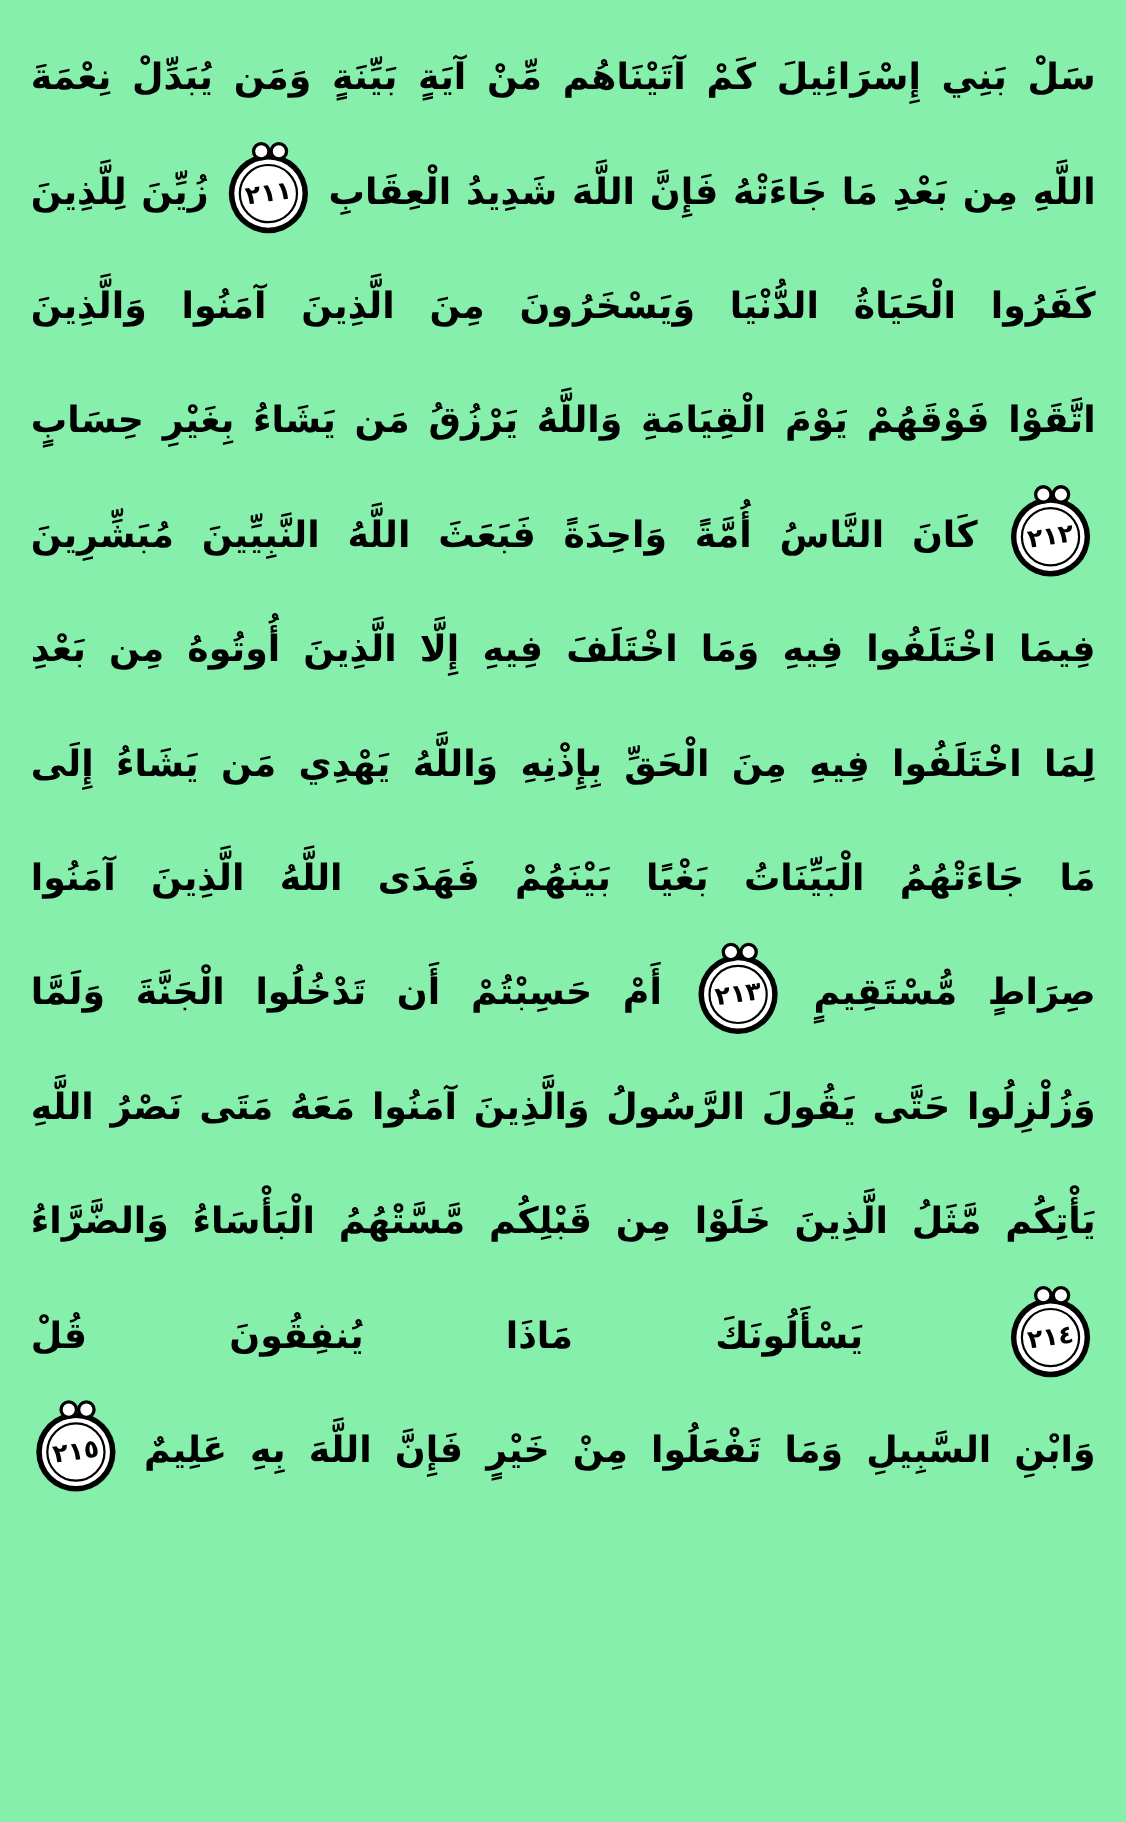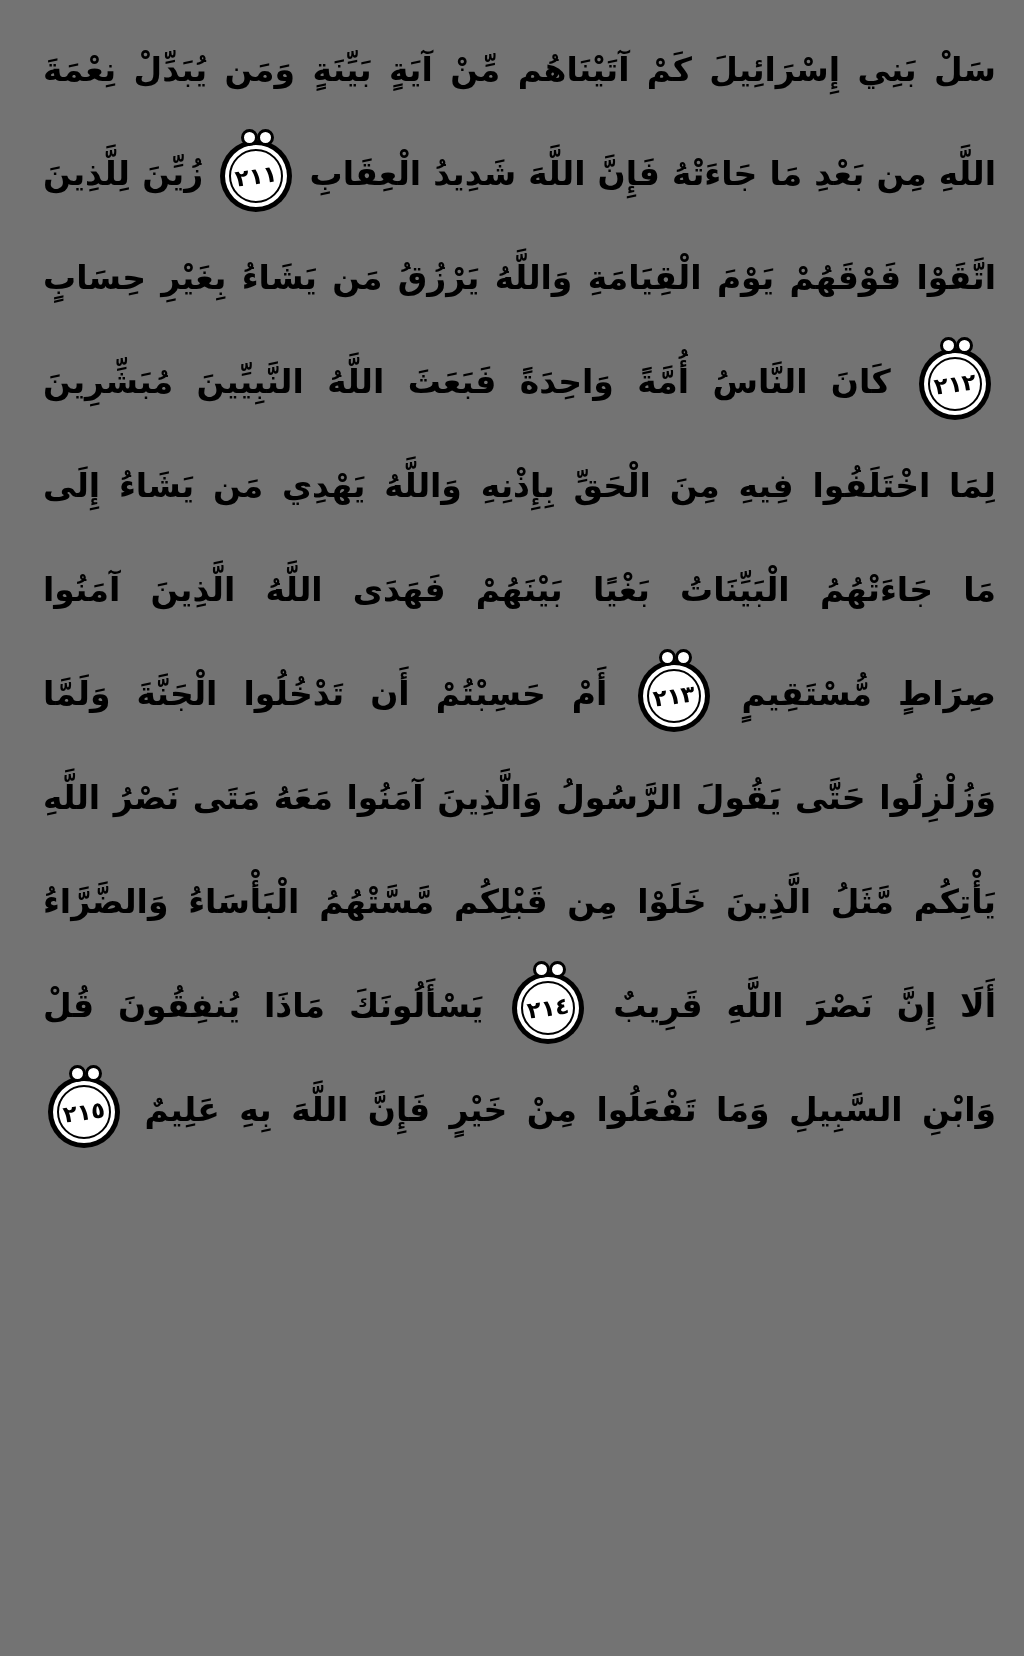--- a/index.html
+++ b/index.html
@@ -9,22 +9,22 @@
   }
   body {
     width: 1024px;
     height: 1656px;
     overflow: hidden;
   }
   .page {
     box-sizing: border-box;
     width: 1024px;
     height: 1656px;
-    padding: 18px 28px 0 43px;
-    background: #737373;
+    padding: 18px 28px 0 28px;
+    background: #86efac;
     direction: rtl;
     overflow: hidden;
   }
   .line {
     height: 104px;
     line-height: 104px;
     white-space: nowrap;
     text-align: justify;
     text-align-last: justify;
     font-family: "DejaVu Sans", sans-serif;
@@ -76,31 +76,33 @@
 </style>
 </head>
 <body>
 
 <div class="page">
   <div id="lines-container">
       <div class="line"><span class="seg">سَلْ بَنِي إِسْرَائِيلَ كَمْ آتَيْنَاهُم مِّنْ آيَةٍ بَيِّنَةٍ وَمَن يُبَدِّلْ نِعْمَةَ</span></div>
       <div class="line"><span class="seg">اللَّهِ مِن بَعْدِ مَا جَاءَتْهُ فَإِنَّ اللَّهَ شَدِيدُ الْعِقَابِ</span> <span class="ayah-marker">
           <span class="ayah-number">٢١١</span>
         </span> <span class="seg">زُيِّنَ لِلَّذِينَ</span></div>
+      <div class="line"><span class="seg">كَفَرُوا الْحَيَاةُ الدُّنْيَا وَيَسْخَرُونَ مِنَ الَّذِينَ آمَنُوا وَالَّذِينَ</span></div>
       <div class="line"><span class="seg">اتَّقَوْا فَوْقَهُمْ يَوْمَ الْقِيَامَةِ وَاللَّهُ يَرْزُقُ مَن يَشَاءُ بِغَيْرِ حِسَابٍ</span></div>
       <div class="line"><span class="ayah-marker">
           <span class="ayah-number">٢١٢</span>
         </span> <span class="seg">كَانَ النَّاسُ أُمَّةً وَاحِدَةً فَبَعَثَ اللَّهُ النَّبِيِّينَ مُبَشِّرِينَ</span></div>
+      <div class="line"><span class="seg">فِيمَا اخْتَلَفُوا فِيهِ وَمَا اخْتَلَفَ فِيهِ إِلَّا الَّذِينَ أُوتُوهُ مِن بَعْدِ</span></div>
       <div class="line"><span class="seg">لِمَا اخْتَلَفُوا فِيهِ مِنَ الْحَقِّ بِإِذْنِهِ وَاللَّهُ يَهْدِي مَن يَشَاءُ إِلَى</span></div>
       <div class="line"><span class="seg">مَا جَاءَتْهُمُ الْبَيِّنَاتُ بَغْيًا بَيْنَهُمْ فَهَدَى اللَّهُ الَّذِينَ آمَنُوا</span></div>
       <div class="line"><span class="seg">صِرَاطٍ مُّسْتَقِيمٍ</span> <span class="ayah-marker">
           <span class="ayah-number">٢١٣</span>
         </span> <span class="seg">أَمْ حَسِبْتُمْ أَن تَدْخُلُوا الْجَنَّةَ وَلَمَّا</span></div>
       <div class="line"><span class="seg">وَزُلْزِلُوا حَتَّى يَقُولَ الرَّسُولُ وَالَّذِينَ آمَنُوا مَعَهُ مَتَى نَصْرُ اللَّهِ</span></div>
       <div class="line"><span class="seg">يَأْتِكُم مَّثَلُ الَّذِينَ خَلَوْا مِن قَبْلِكُم مَّسَّتْهُمُ الْبَأْسَاءُ وَالضَّرَّاءُ</span></div>
-      <div class="line"><span class="seg">أَلَا إِنَّ نَصْرَ اللَّهِ قَرِيبٌ</span> <span class="ayah-marker">
+      <div class="line"> <span class="ayah-marker">
           <span class="ayah-number">٢١٤</span>
         </span> <span class="seg">يَسْأَلُونَكَ مَاذَا يُنفِقُونَ قُلْ</span></div>
       <div class="line"><span class="seg">وَابْنِ السَّبِيلِ وَمَا تَفْعَلُوا مِنْ خَيْرٍ فَإِنَّ اللَّهَ بِهِ عَلِيمٌ</span> <span class="ayah-marker">
           <span class="ayah-number">٢١٥</span>
         </span></div>
     </div>
 </div>
 
 </body></html>

